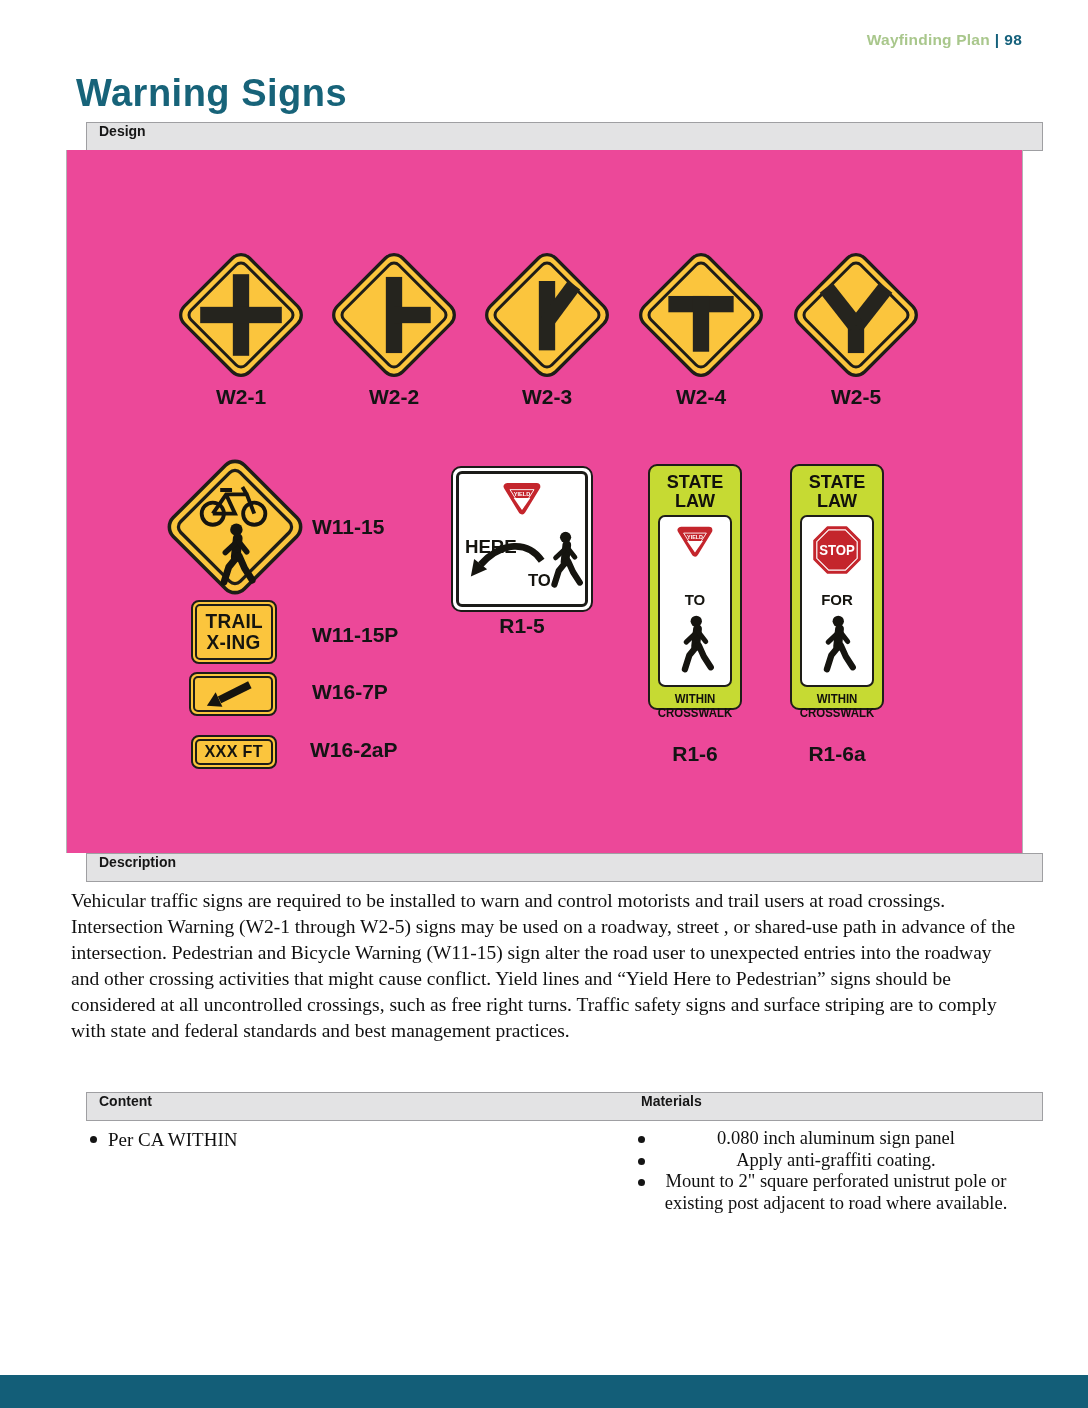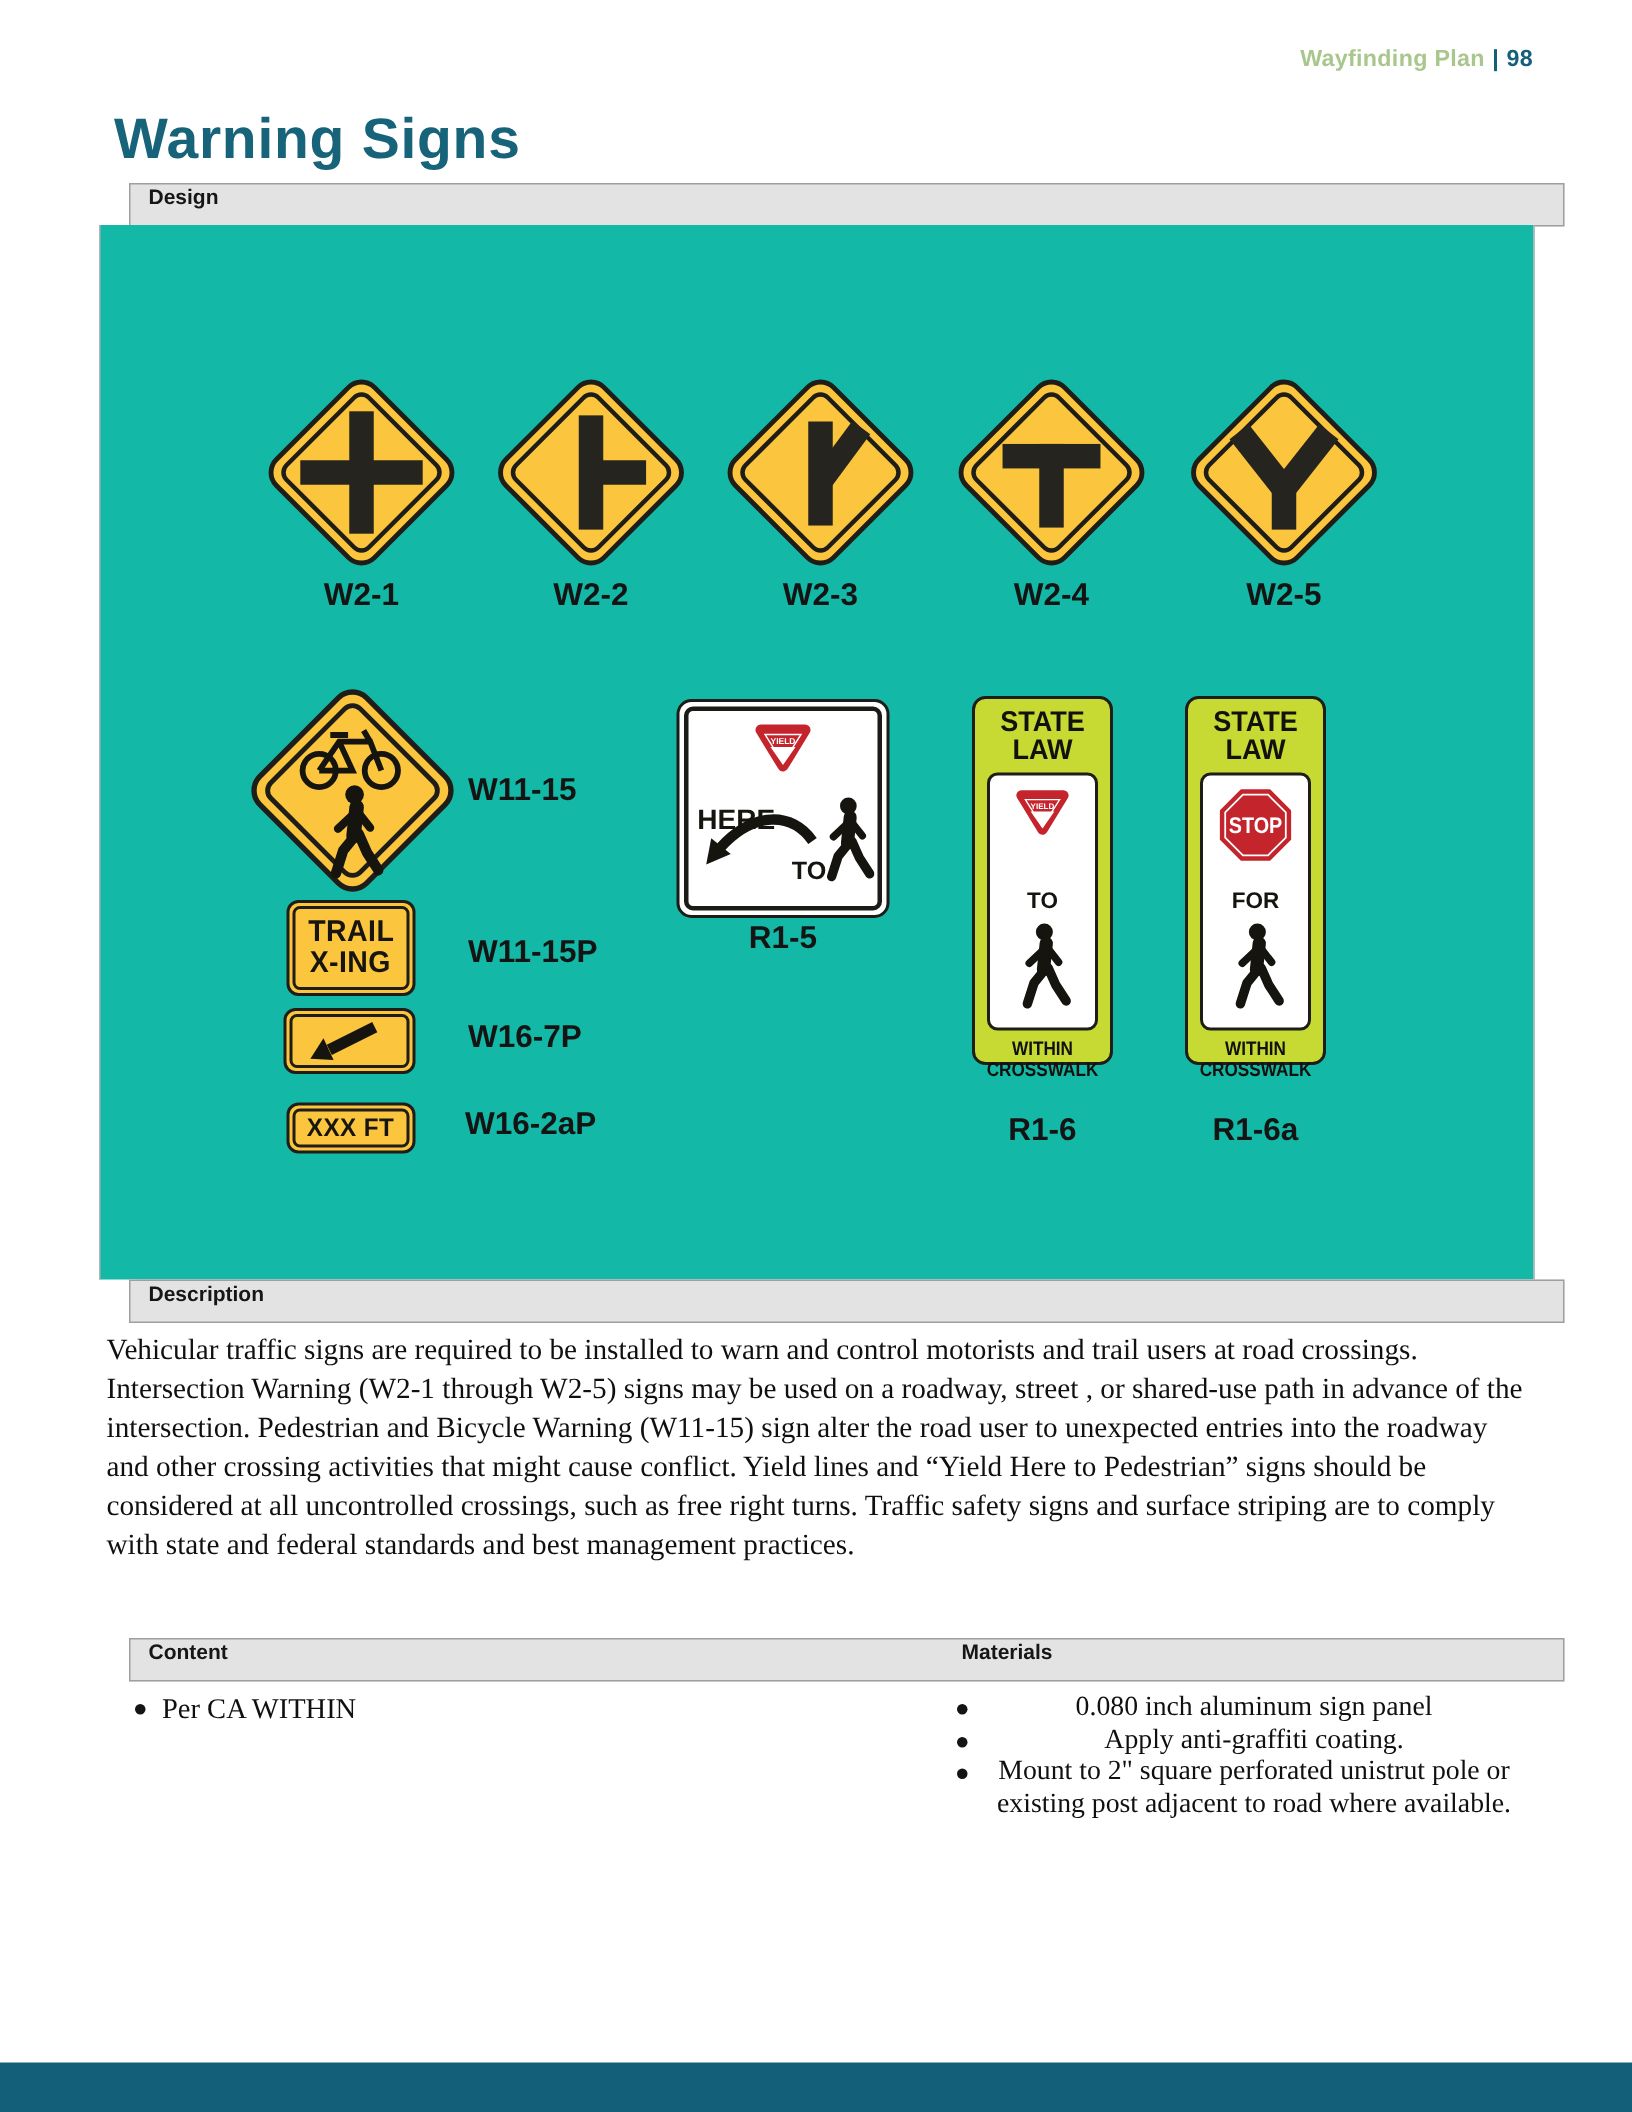--- a/index.html
+++ b/index.html
@@ -14,21 +14,21 @@
 
   .title{position:absolute;left:64px;top:60px;margin:12px;font-size:38px;font-weight:700;
          color:#176379;letter-spacing:.5px;}
 
   
   .bar{position:absolute;left:66px;width:957px;height:29px;background:#e3e3e4;
        border:1px solid #9f9fa2;box-sizing:border-box;display:flex;align-items:flex-start;
        padding-left:12px;font-size:14px;font-weight:700;color:#161616;margin-left:20px;}
   .mat-label{position:absolute;left:554px;}
 
-  .design-body{position:absolute;left:66px;top:150px;width:957px;height:703px;background:#14b8a6;
+  .design-body{position:absolute;left:66px;top:150px;width:957px;height:703px;background:#ec4899;
        border-left:1px solid #b3b3b5;border-right:1px solid #b3b3b5;box-sizing:border-box;}
 
   
   .w2{position:absolute;top:97px;width:136px;height:136px;}
   .w2label{top:235px;width:136px;}
   .siglabel{position:absolute;font-size:21px;font-weight:700;color:#141414;text-align:center;}
 
   .plaque{position:absolute;background:#fbc53d;border:2px solid #1e1d18;border-radius:8px;
           padding:2px;box-sizing:border-box;}
   .plaque-inner{width:100%;height:100%;border:2.5px solid #1e1d18;border-radius:5px;box-sizing:border-box;

